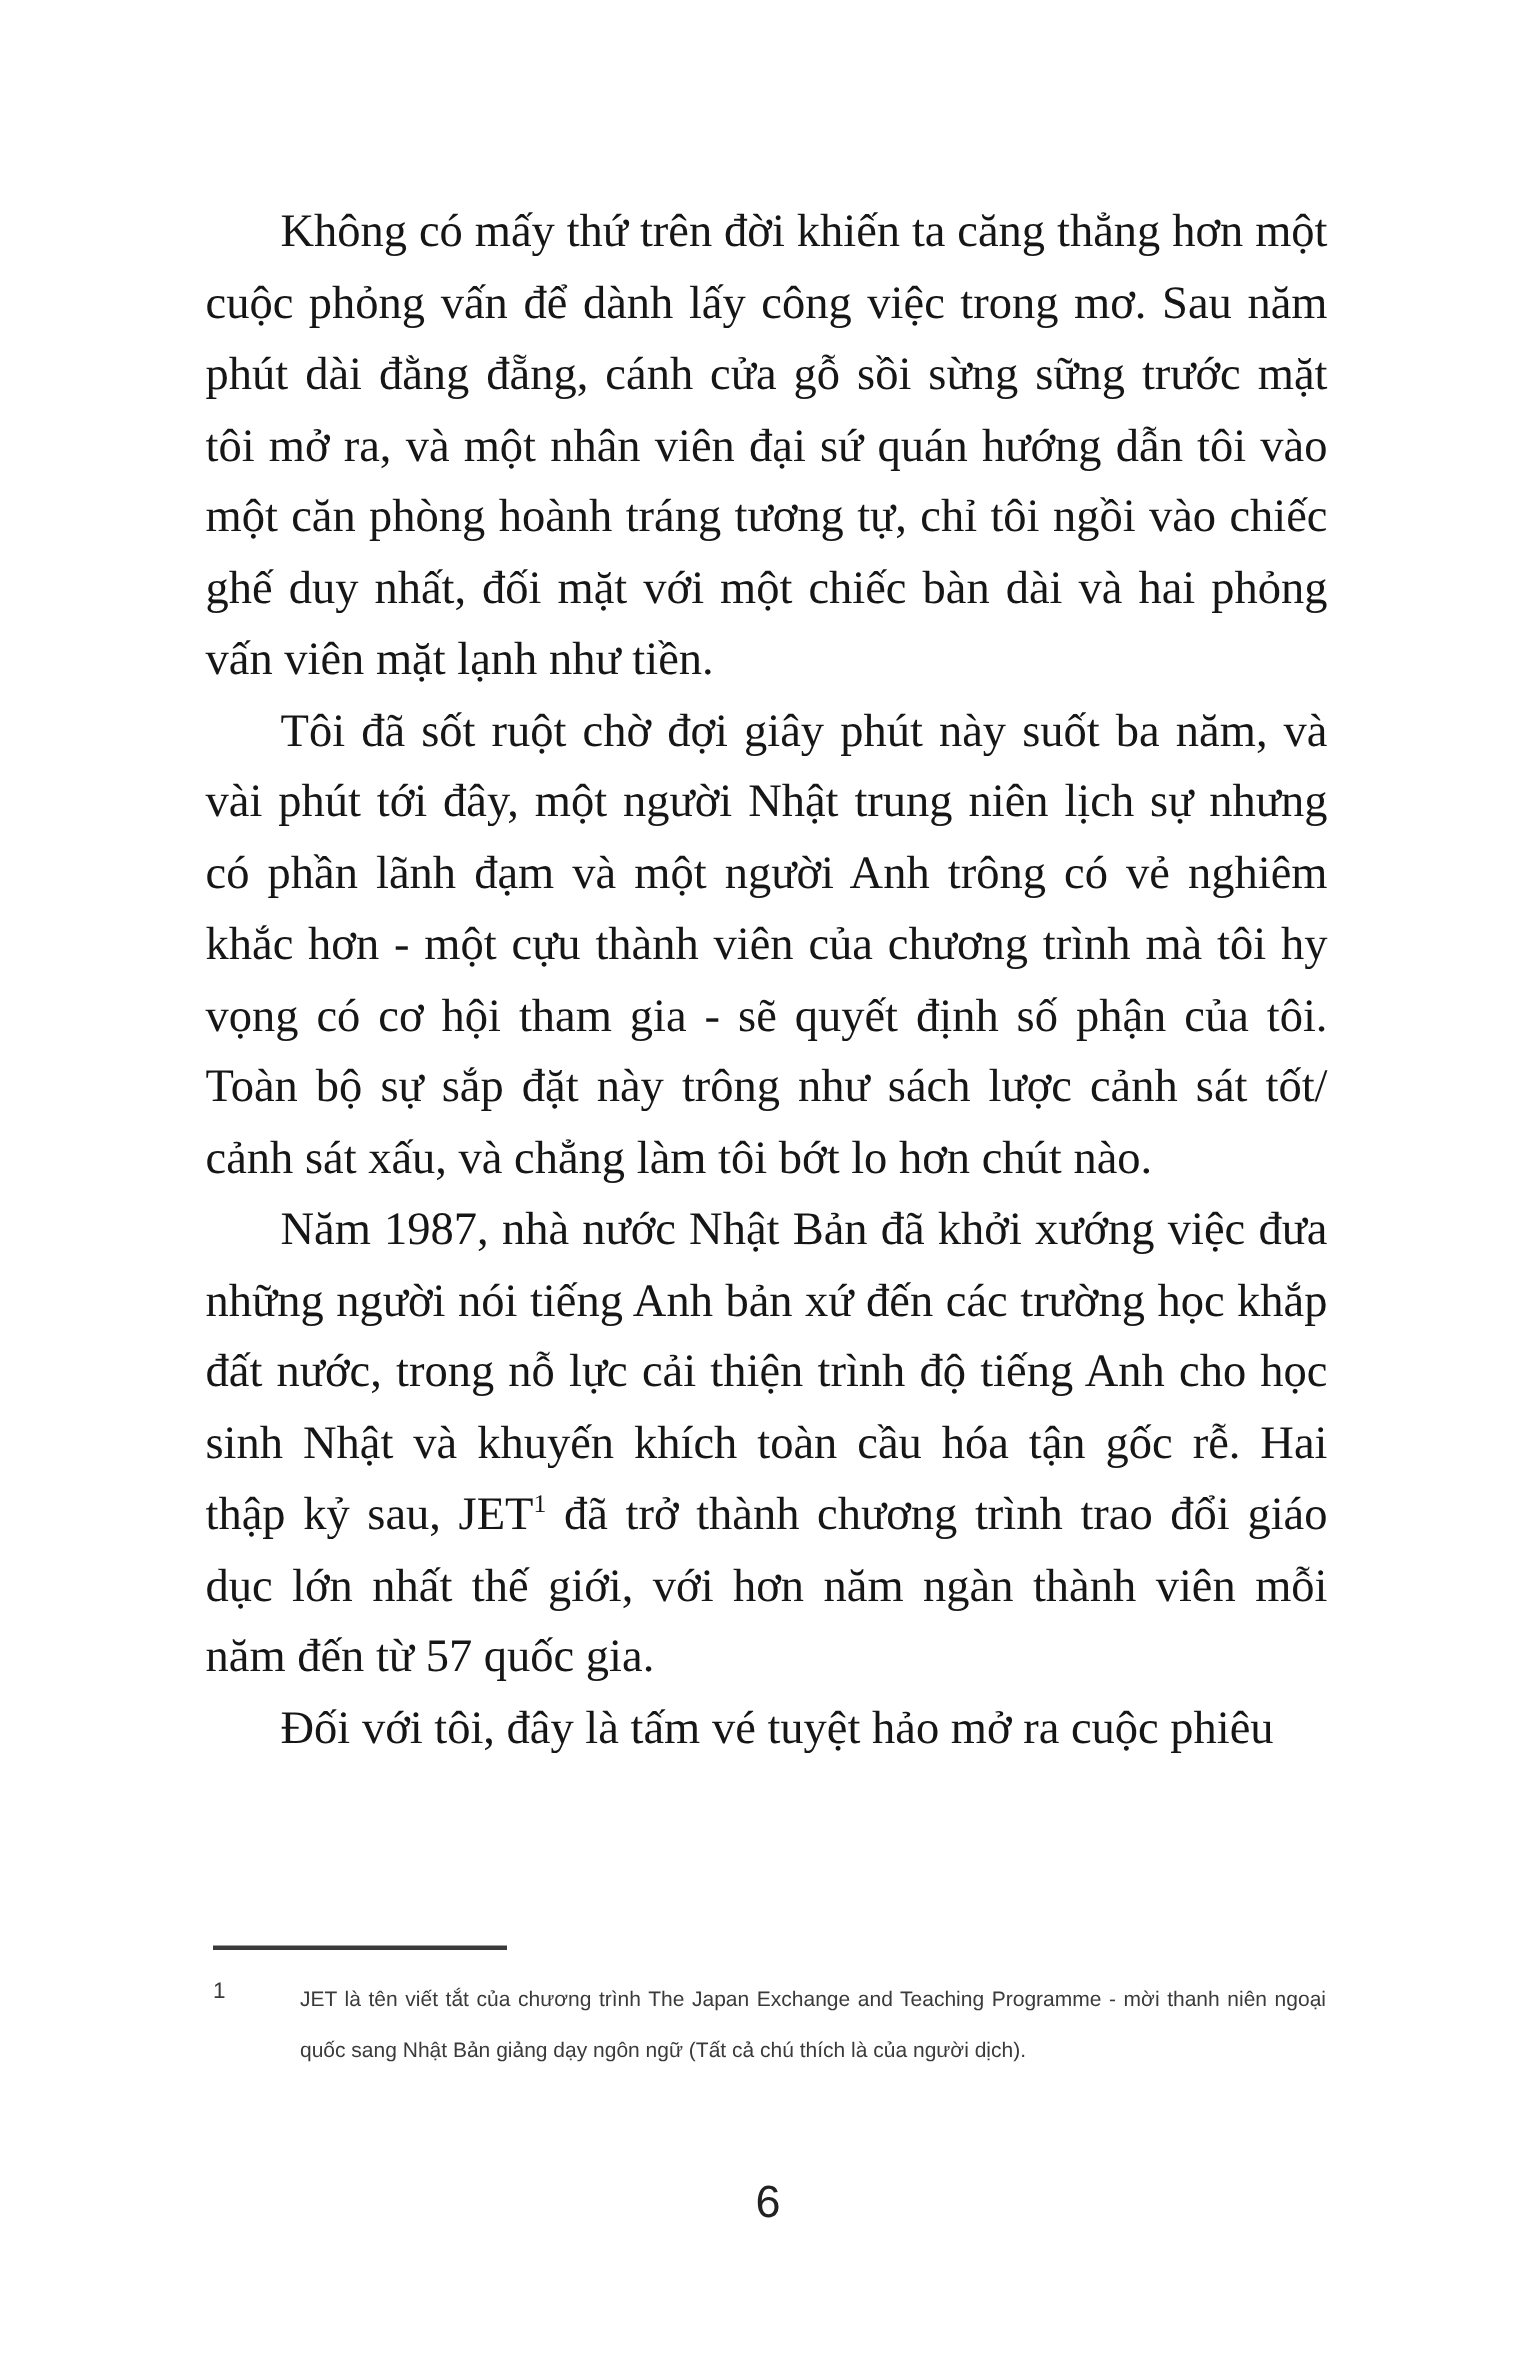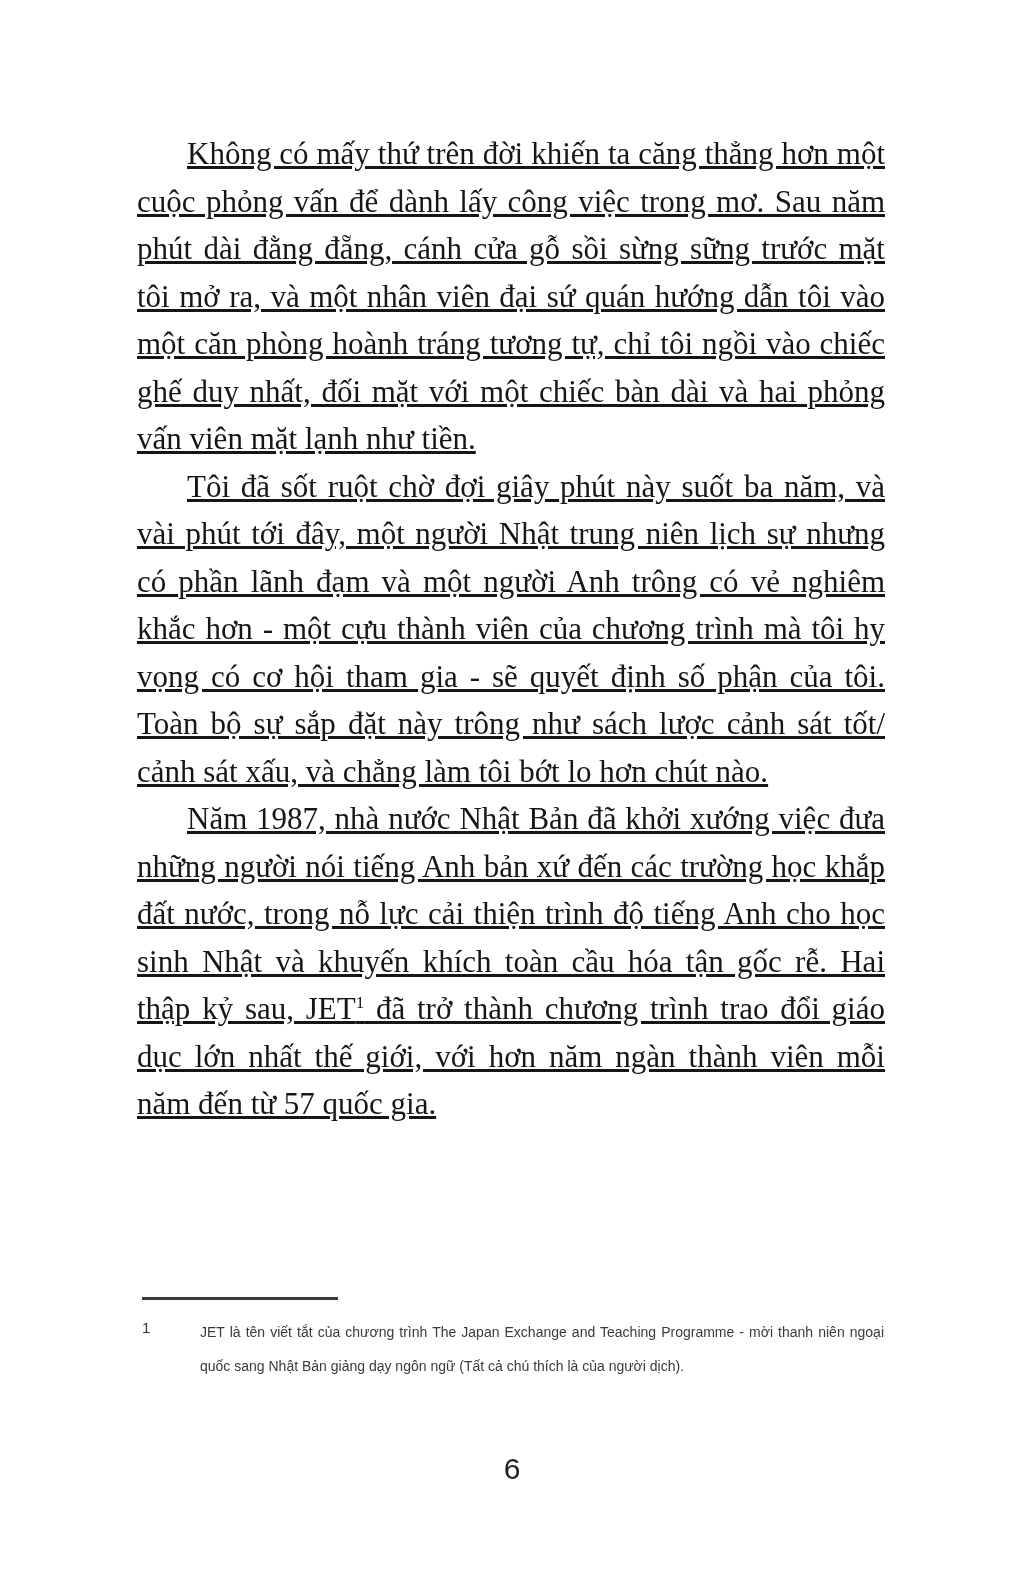--- a/index.html
+++ b/index.html
@@ -23,21 +23,20 @@
     font-family: "Liberation Serif", serif;
     font-size: 31px;
     line-height: 47.5px;
     color: #161616;
     text-align: justify;
   }
   .body-text p {
     margin: 0;
     padding: 0;
     text-indent: 50px;
-    text-decoration: underline;
   }
   .body-text sup {
     font-size: 0.55em;
     line-height: 0;
     vertical-align: super;
   }
   .footnote {
     position: absolute;
     left: 142px;
     top: 1297px;
@@ -83,20 +82,21 @@
 </style>
 </head>
 <body>
 
 <div class="page">
 
   <main class="body-text">
     <p><span>Không có mấy thứ trên đời khiến ta căng thẳng hơn một cuộc phỏng vấn để dành lấy công việc trong mơ. Sau năm phút dài đằng đẵng, cánh cửa gỗ sồi sừng sững trước mặt tôi mở ra, và một nhân viên đại sứ quán hướng dẫn tôi vào một căn phòng hoành tráng tương tự, chỉ tôi ngồi vào chiếc ghế duy nhất, đối mặt với một chiếc bàn dài và hai phỏng vấn viên mặt lạnh như tiền.</span></p>
     <p><span>Tôi đã sốt ruột chờ đợi giây phút này suốt ba năm, và vài phút tới đây, một người Nhật trung niên lịch sự nhưng có phần lãnh đạm và một người Anh trông có vẻ nghiêm khắc hơn - một cựu thành viên của chương trình mà tôi hy vọng có cơ hội tham gia - sẽ quyết định số phận của tôi. Toàn bộ sự sắp đặt này trông như sách lược cảnh sát tốt/ cảnh sát xấu, và chẳng làm tôi bớt lo hơn chút nào.</span></p>
     <p><span>Năm 1987, nhà nước Nhật Bản đã khởi xướng việc đưa những người nói tiếng Anh bản xứ đến các trường học khắp đất nước, trong nỗ lực cải thiện trình độ tiếng Anh cho học sinh Nhật và khuyến khích toàn cầu hóa tận gốc rễ. Hai thập kỷ sau, JET</span><sup>1</sup><span> đã trở thành chương trình trao đổi giáo dục lớn nhất thế giới, với hơn năm ngàn thành viên mỗi năm đến từ 57 quốc gia.</span></p>
+    <p><span>Đối với tôi, đây là tấm vé tuyệt hảo mở ra cuộc phiêu</span></p>
   </main>
 
   <footer class="footnote">
     <div class="footnote-rule"></div>
     <div class="footnote-item">
       <div class="footnote-marker">1</div>
       <div class="footnote-text">JET là tên viết tắt của chương trình The Japan Exchange and Teaching Programme - mời thanh niên ngoại quốc sang Nhật Bản giảng dạy ngôn ngữ (Tất cả chú thích là của người dịch).</div>
     </div>
   </footer>
 

